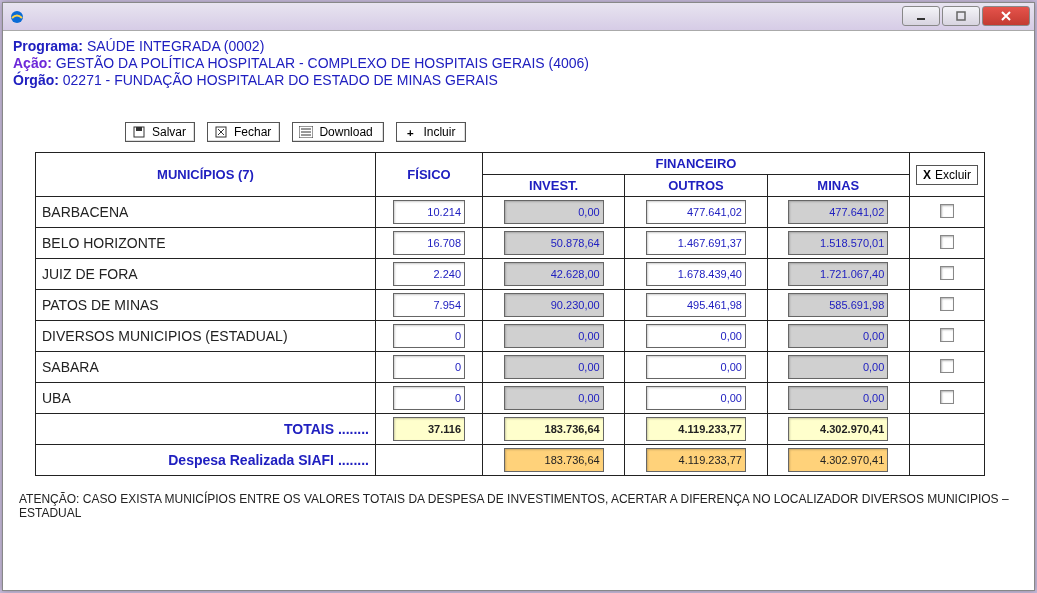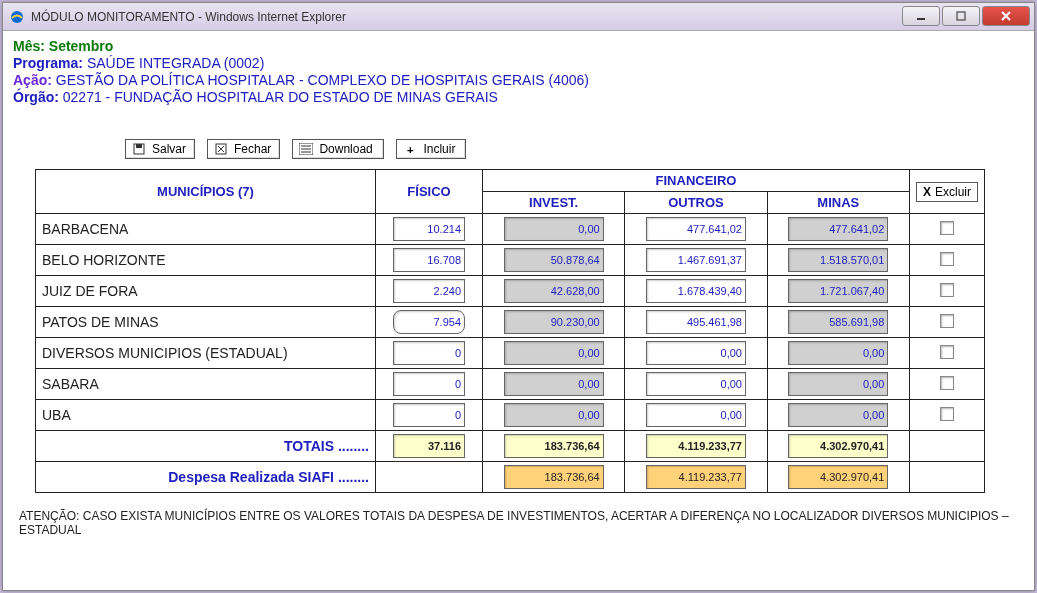--- a/index.html
+++ b/index.html
@@ -142,21 +142,20 @@
 </style>
 </head>
 <body>
 
 <div class="window">
   <div class="titlebar">
     <svg class="ie-icon" viewBox="0 0 16 16">
       <circle cx="8" cy="8" r="6" fill="#0a6bd6"></circle>
       <path d="M3 9 Q8 4 13 9" stroke="#ffd24a" stroke-width="2" fill="none"></path>
     </svg>
-    <span class="title-text">MÓDULO MONITORAMENTO - Windows Internet Explorer</span>
     <div class="win-controls">
       <div class="win-btn min">
         <svg width="12" height="12">
             <rect x="2" y="8" width="8" height="2" fill="#333"></rect>
           </svg>
       </div>
       <div class="win-btn max">
         <svg width="12" height="12">
             <rect x="2" y="2" width="8" height="8" fill="none" stroke="#666" stroke-width="1.5"></rect>
           </svg>
@@ -165,24 +164,20 @@
         <svg width="14" height="14">
             <path d="M3 3 L11 11 M11 3 L3 11" stroke="#fff" stroke-width="2"></path>
           </svg>
       </div>
     </div>
   </div>
 
   <div class="content">
 
 
-    <div class="meta-line">
-      <span class="meta-label">Mês:</span>
-      <span class="meta-label" style="color:#0a7a0a">Setembro</span>
-    </div>
     <div class="meta-line">
       <span class="meta-label" style="color:#2020c0">Programa:</span>
       <span class="meta-val">SAÚDE INTEGRADA (0002)</span>
     </div>
     <div class="meta-line">
       <span class="meta-label" style="color:#6d28d9">Ação:</span>
       <span class="meta-val">GESTÃO DA POLÍTICA HOSPITALAR - COMPLEXO DE HOSPITAIS GERAIS (4006)</span>
     </div>
     <div class="meta-line">
       <span class="meta-label" style="color:#2020c0">Órgão:</span>
@@ -264,21 +259,21 @@
           <tr>
             <td class="mun-cell">JUIZ DE FORA</td>
             <td class="num-wrap"><input class="num-input" style="width: 72px;" value="2.240"></td>
             <td class="num-wrap"><input readonly="" class="num-input shaded" value="42.628,00" style=""></td>
             <td class="num-wrap"><input class="num-input" value="1.678.439,40" style=""></td>
             <td class="num-wrap"><input readonly="" class="num-input shaded" value="1.721.067,40" style=""></td>
             <td class="del-cell"><span class="chk"></span></td>
           </tr>
           <tr>
             <td class="mun-cell">PATOS DE MINAS</td>
-            <td class="num-wrap"><input class="num-input" style="width: 72px; border-radius: 8px;" value="7.954"></td>
+            <td class="num-wrap"><input class="num-input" style="width: 72px;" value="7.954"></td>
             <td class="num-wrap"><input readonly="" class="num-input shaded" value="90.230,00" style=""></td>
             <td class="num-wrap"><input class="num-input" value="495.461,98" style=""></td>
             <td class="num-wrap"><input readonly="" class="num-input shaded" value="585.691,98" style=""></td>
             <td class="del-cell"><span class="chk"></span></td>
           </tr>
           <tr>
             <td class="mun-cell">DIVERSOS MUNICIPIOS (ESTADUAL)</td>
             <td class="num-wrap"><input class="num-input" style="width: 72px;" value="0"></td>
             <td class="num-wrap"><input readonly="" class="num-input shaded" value="0,00" style=""></td>
             <td class="num-wrap"><input class="num-input" value="0,00" style=""></td>

